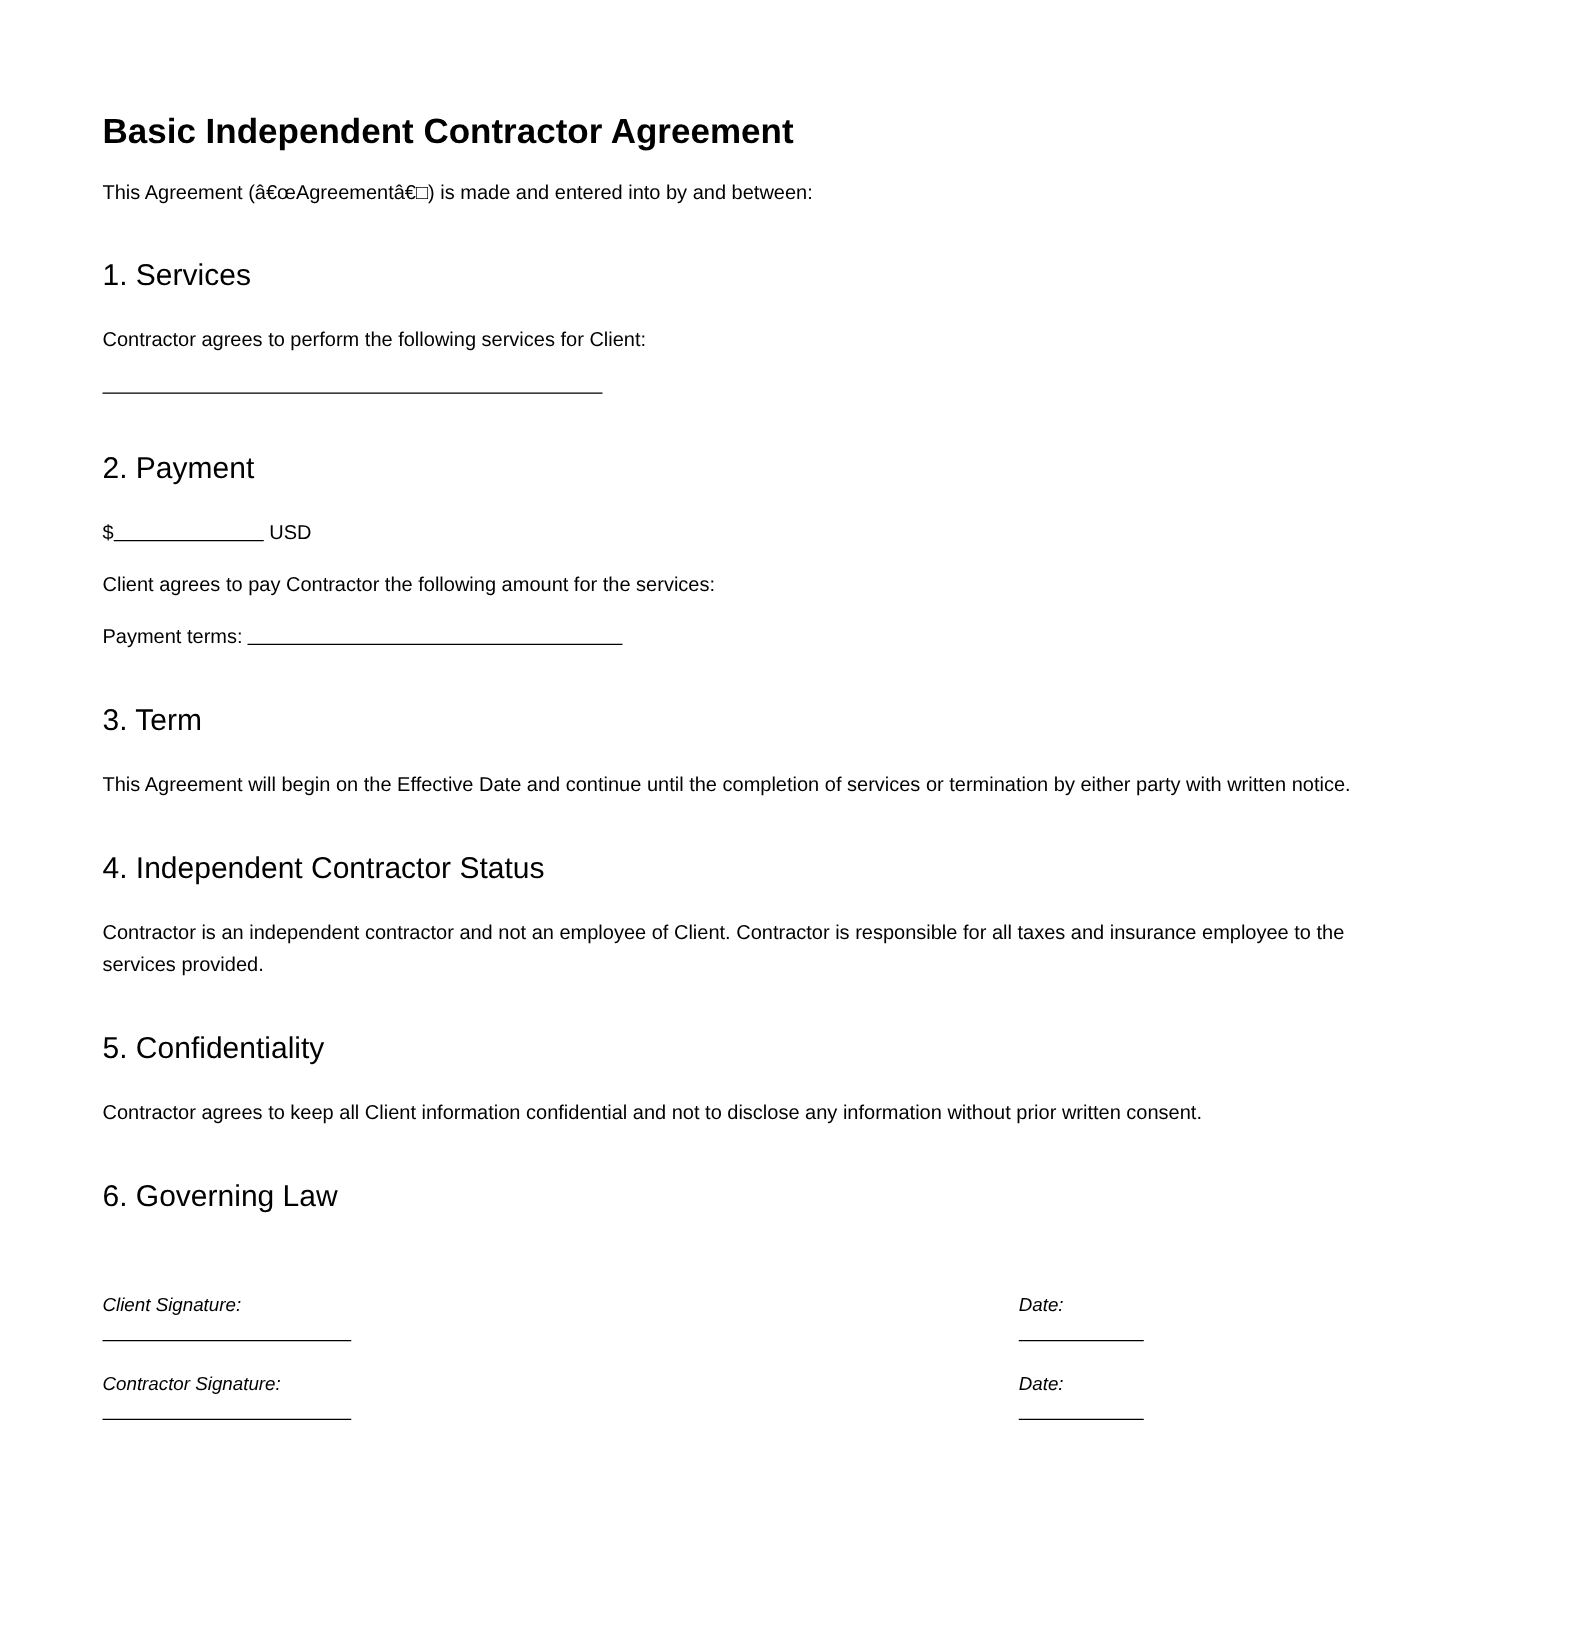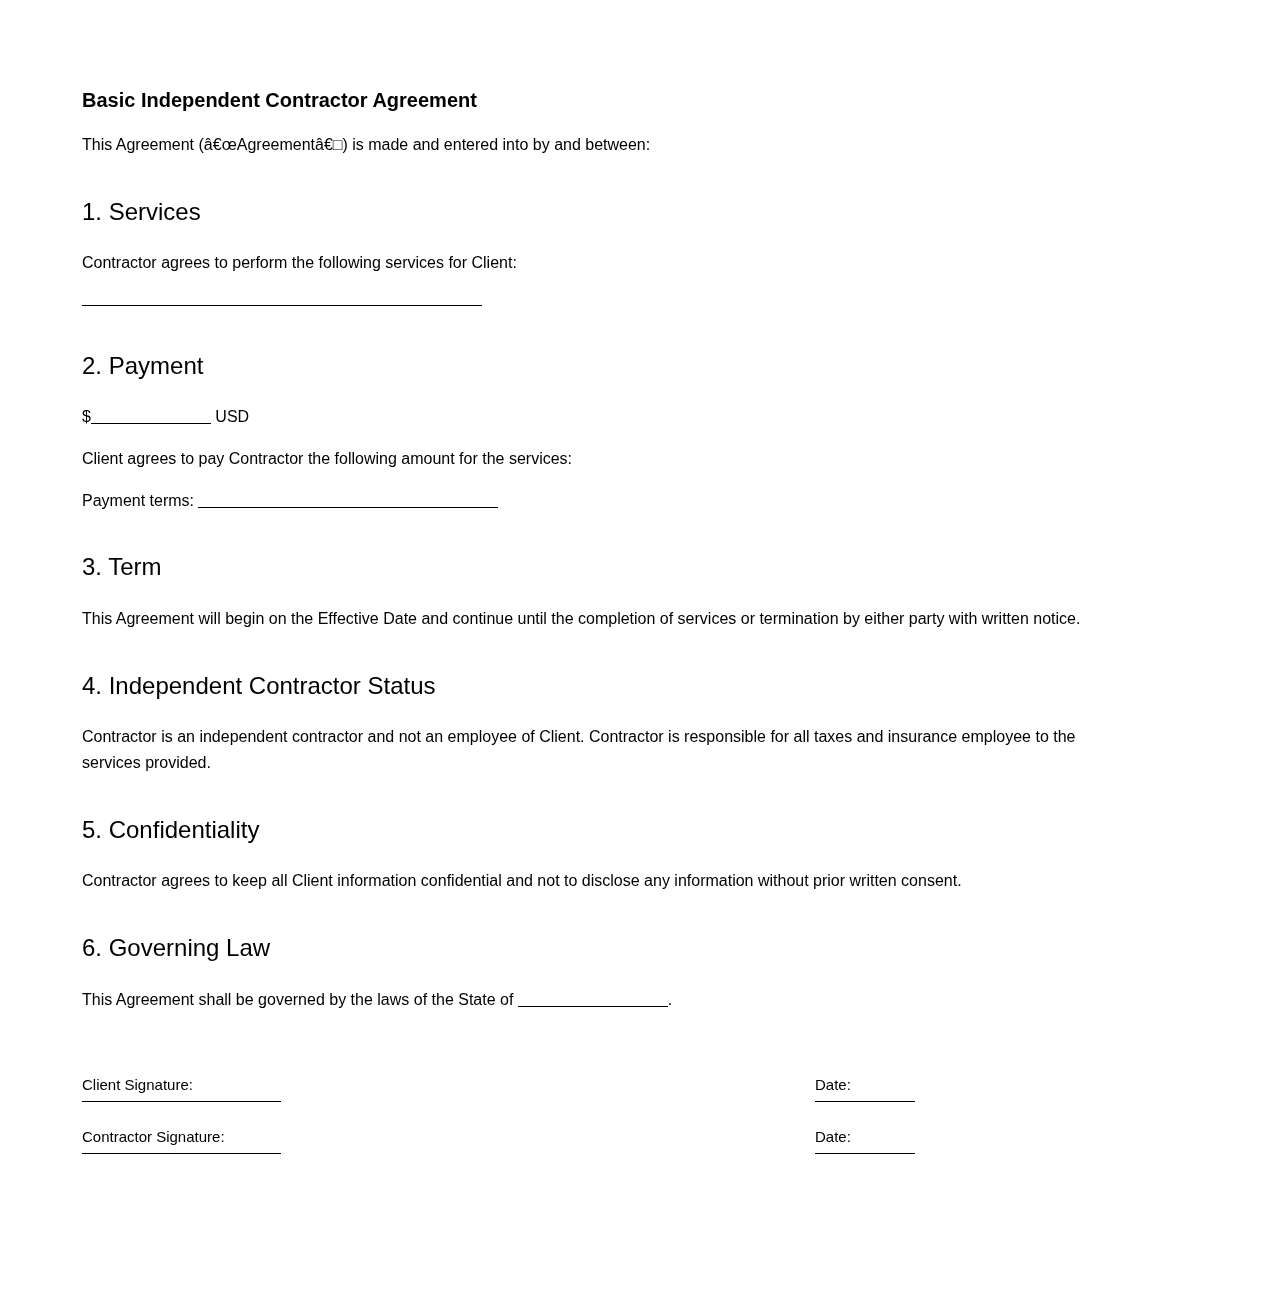--- a/index.html
+++ b/index.html
@@ -6,21 +6,21 @@
     body {
       font-family: "Liberation Sans", sans-serif;
       color: #000000;
       font-size: 16px;
       line-height: 1.6;
       width: 1263px;
       min-height: 1315px;
     }
     .doc { padding: 80px 82px 40px 82px; max-width: 1050px; }
     h1 {
-      font-size: 20px;
+      font-size: 28px;
       font-weight: bold;
       margin: 8px 0 20px 0;
       line-height: 1.2;
     }
     h2 {
       font-size: 24px;
       font-weight: normal;
       margin: 40px 0 24px 0;
       line-height: 1.2;
     }
@@ -43,24 +43,25 @@
     .w150 { width: 150px; }
     .services-line { margin-top: -6px; }
     .sig-block { margin-top: 64px; }
     .sig-row {
       display: flex;
       justify-content: space-between;
       width: 833px;
       margin-bottom: 26px;
     }
     .sig-field {
+      font-style: italic;
       font-size: 15px;
       line-height: 18px;
       border-bottom: 1px solid #000;
-      padding-bottom: 7px;
+      padding-bottom: 18px;
     }
     .sig-field.sig { width: 199px; }
     .sig-field.date { width: 100px; }
   </style>
 </head>
 <body>
 
 <div class="doc">
 
   <h1>Basic Independent Contractor Agreement</h1>
@@ -86,21 +87,20 @@
   <h2>3. Term</h2>
   <p>This Agreement will begin on the Effective Date and continue until the completion of services or termination by either party with written notice.</p>
 
   <h2>4. Independent Contractor Status</h2>
   <p>Contractor is an independent contractor and not an employee of Client. Contractor is responsible for all taxes and insurance employee to the services provided.</p>
 
   <h2>5. Confidentiality</h2>
   <p>Contractor agrees to keep all Client information confidential and not to disclose any information without prior written consent.</p>
 
   <h2>6. Governing Law</h2>
-  <p><span>This Agreement shall be governed by the laws of the State of</span> <span class="blank w150"></span><span>.</span></p>
 
   <div class="sig-block">
     <div class="sig-row">
       <div class="sig-field sig">Client Signature:</div>
       <div class="sig-field date">Date:</div>
     </div>
     <div class="sig-row">
       <div class="sig-field sig">Contractor Signature:</div>
       <div class="sig-field date">Date:</div>
     </div>

